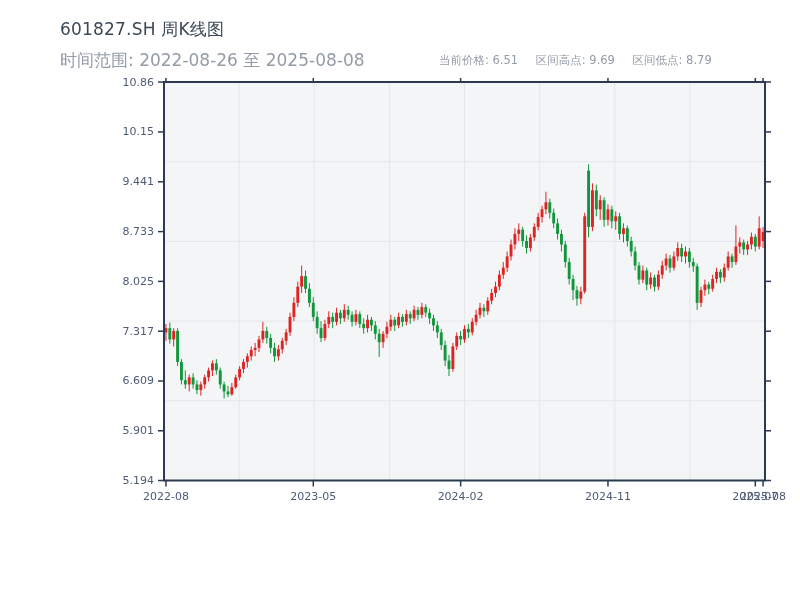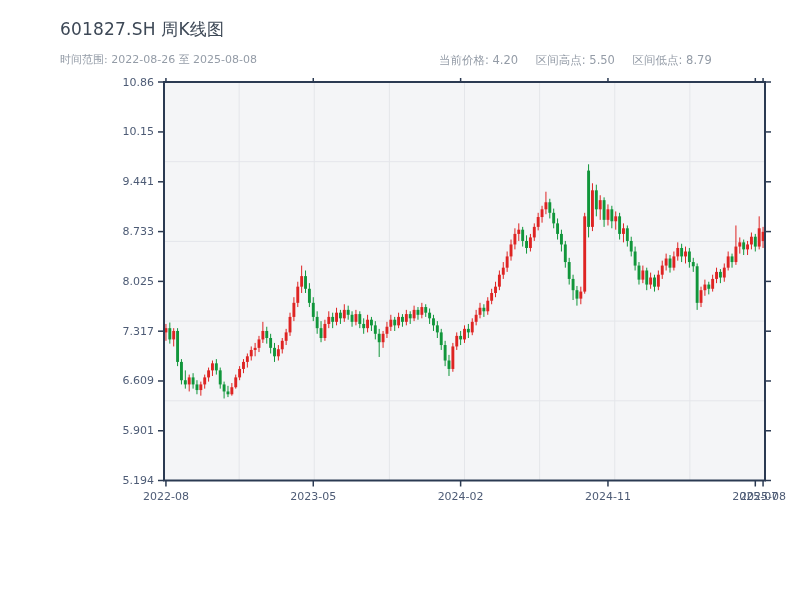--- a/index.html
+++ b/index.html
@@ -1,33 +1,33 @@
 <!DOCTYPE html>
 <html><head>
 <meta charset="utf-8">
 <style>
   html,body{margin:0;padding:0;background:#ffffff;}
   #app{position:relative;width:800px;height:600px;background:#ffffff;overflow:hidden;
        font-family:"DejaVu Sans","Liberation Sans",sans-serif;margin-left:44px;}
   .hdr-title{position:absolute;left:16px;top:19px;font-size:17px;line-height:21px;
              color:#3d4856;font-weight:500;letter-spacing:.2px;}
-  .hdr-sub{position:absolute;left:16px;top:53px;font-size:11px;line-height:14px;color:#949ca7;}
+  .hdr-sub{position:absolute;left:16px;top:53px;font-size:17px;line-height:14px;color:#949ca7;}
   .hdr-stats{position:absolute;left:395px;top:53px;font-size:11.5px;line-height:14px;color:#949ca7;}
   .hdr-stats span{margin-right:14px;}
   svg#chart{position:absolute;left:0;top:0;}
 </style>
 </head>
 <body>
 
 <div id="app">
   <div class="hdr-title">601827.SH 周K线图</div>
   <div class="hdr-sub">时间范围: 2022-08-26 至 2025-08-08</div>
   <div class="hdr-stats">
-    <span>当前价格: 4.20</span>
-    <span>区间高点: 5.50</span>
+    <span>当前价格: 6.51</span>
+    <span>区间高点: 9.69</span>
     <span>区间低点: 8.79</span>
   </div>
   <svg id="chart" width="800" height="600" viewBox="0 0 800 600" xmlns="http://www.w3.org/2000/svg">
       <rect x="120" y="82" width="601" height="398.5" fill="#f4f5f7"></rect>
       <g stroke="#e4e6ea" stroke-width="1">
         <line x1="195.125" y1="82" x2="195.125" y2="480.5"></line>
         <line x1="270.25" y1="82" x2="270.25" y2="480.5"></line>
         <line x1="345.375" y1="82" x2="345.375" y2="480.5"></line>
         <line x1="420.5" y1="82" x2="420.5" y2="480.5"></line>
         <line x1="495.625" y1="82" x2="495.625" y2="480.5"></line>

